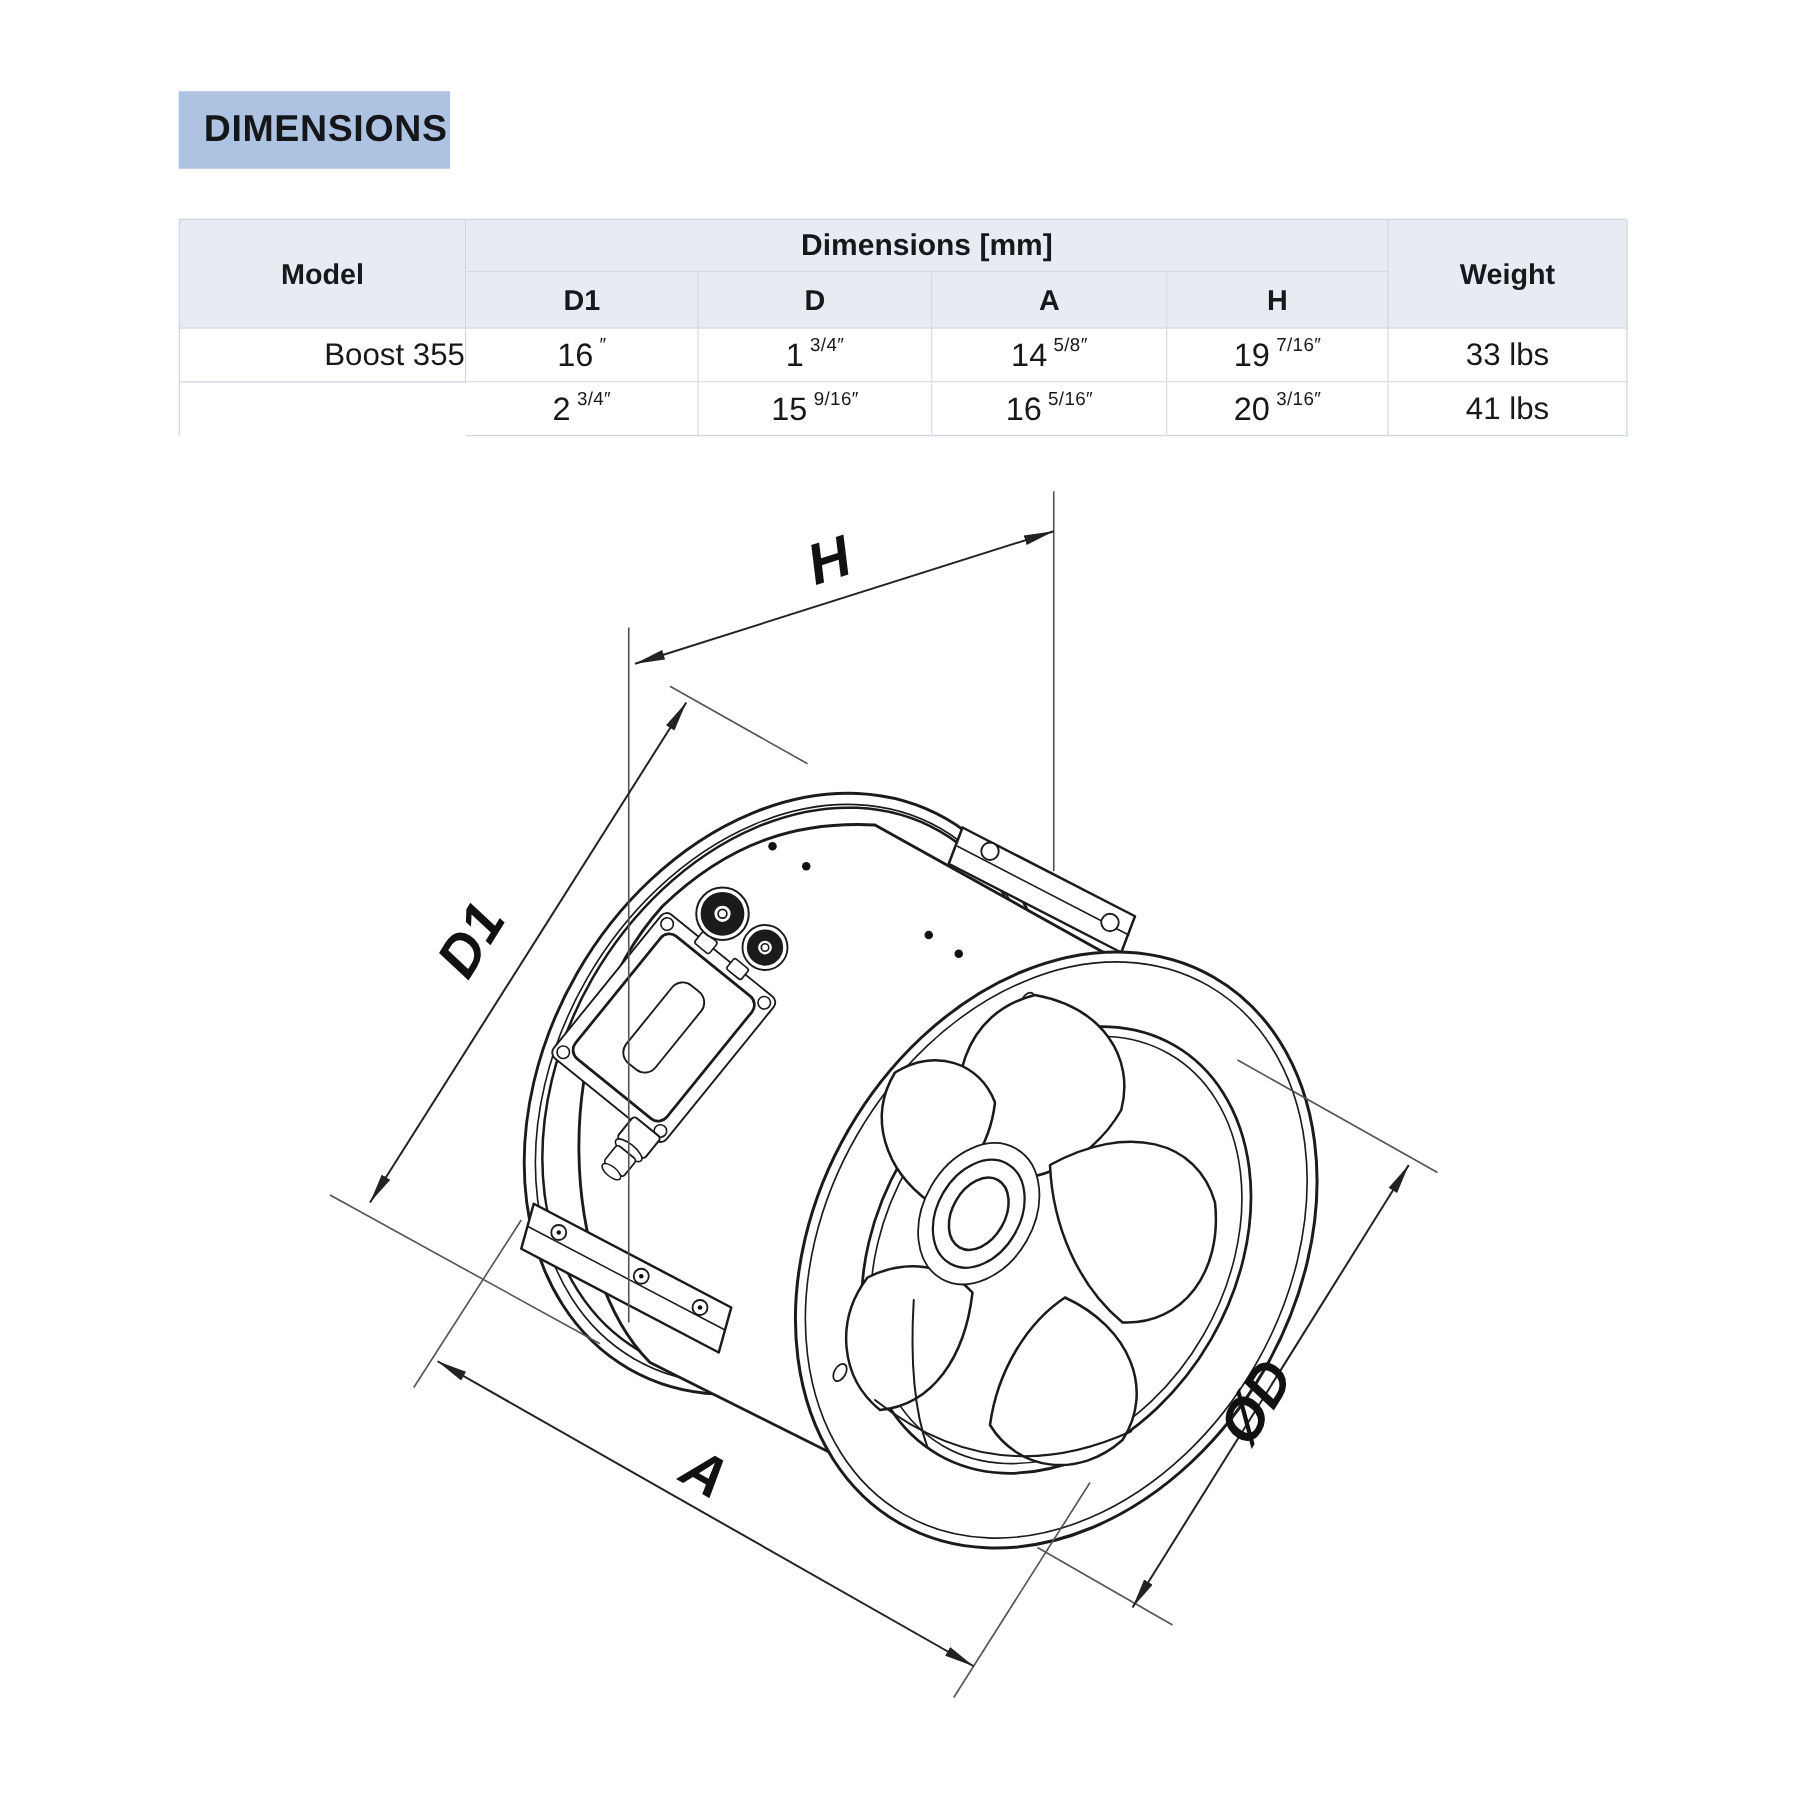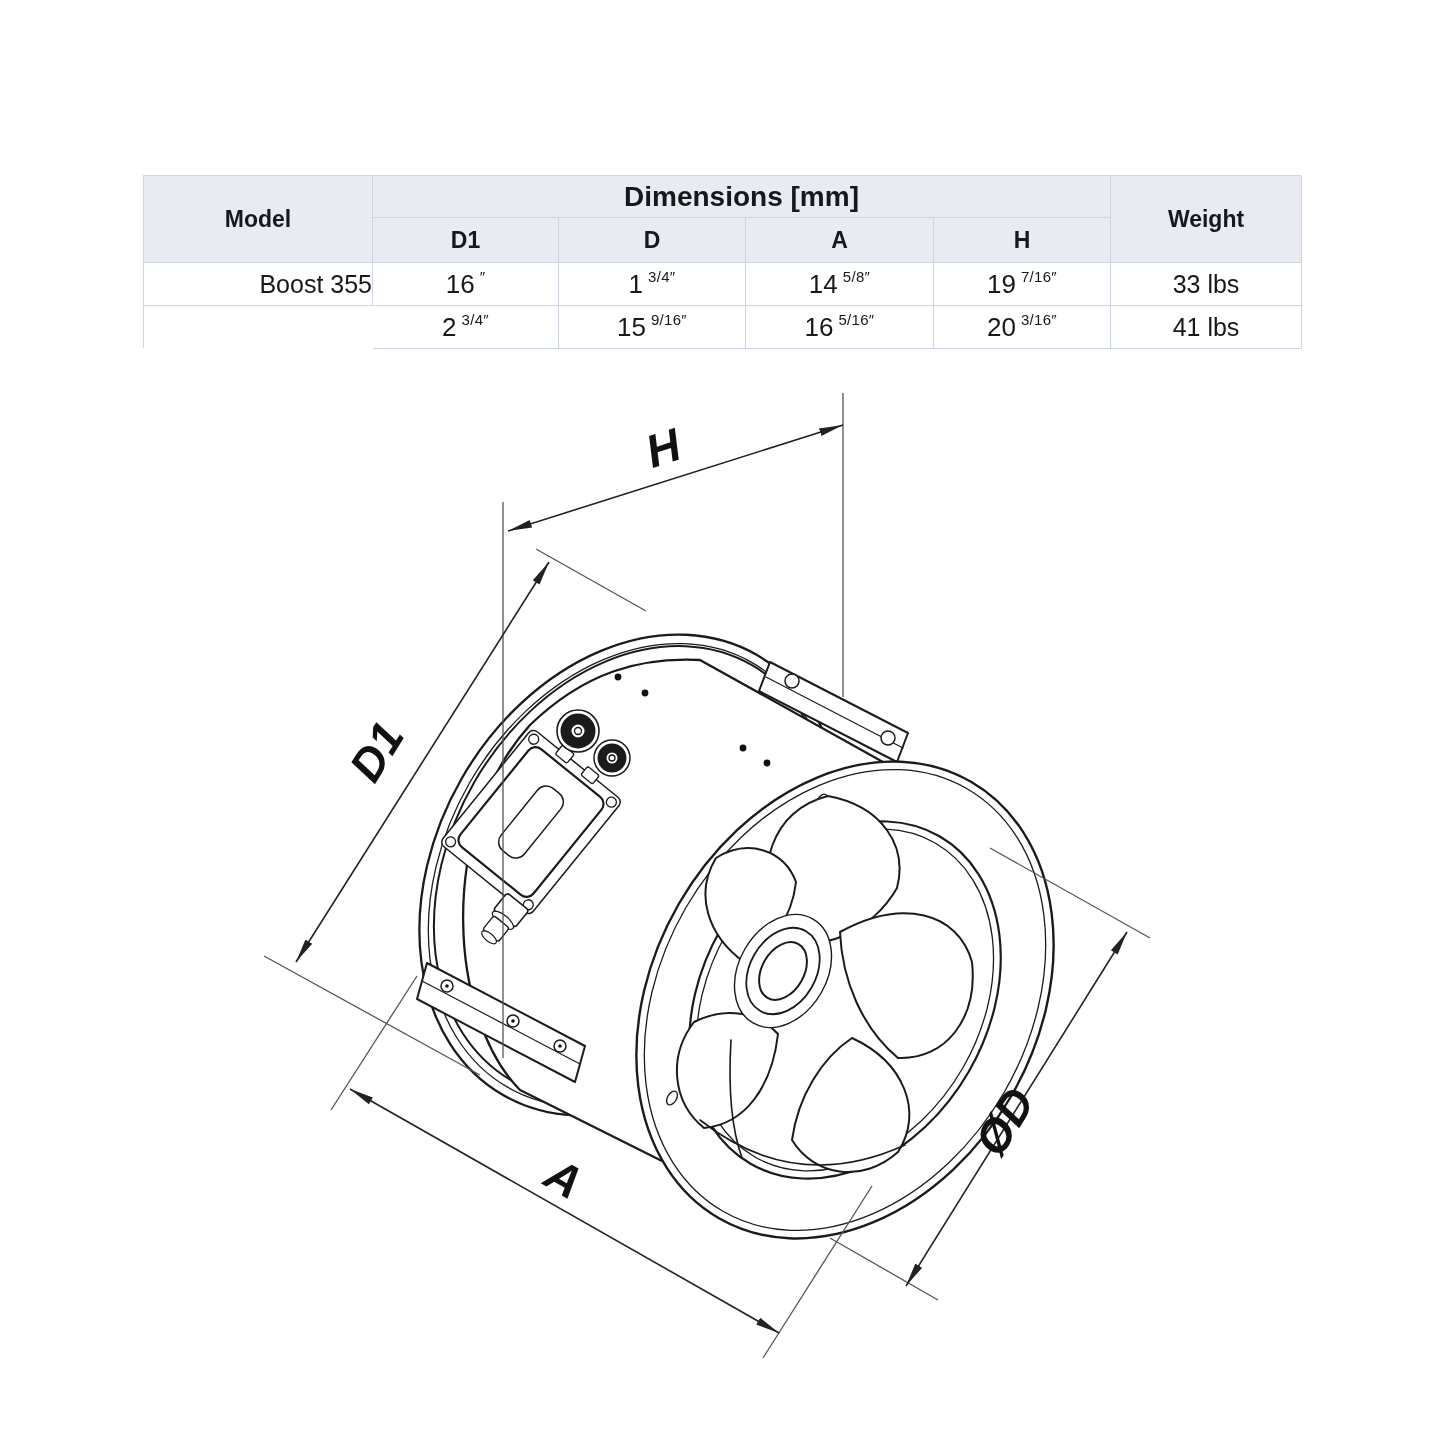--- a/index.html
+++ b/index.html
@@ -12,35 +12,38 @@
   
   .dim-table{position:absolute;left:143px;top:175px;width:1158px;height:173px;
              display:grid;grid-template-columns:229px 186px 187px 188px 177px 191px;
              grid-template-rows:42px 45px 43px 43px;
              border-top:1px solid #cdd5e3;border-left:1px solid #cdd5e3;
              box-sizing:border-box;font-size:24px;}
   .cell{border-right:1px solid #cdd5e3;border-bottom:1px solid #cdd5e3;
         display:flex;align-items:center;justify-content:center;box-sizing:border-box;background:#fff;}
   .hdr{background:#e9ebf2;font-weight:600;font-size:23px;}
   .c-model-h{grid-column:1;grid-row:1/3;}
-  .c-dims-g {grid-column:2/6;grid-row:1;font-size:28px;}
+  .c-dims-g {grid-column:2/6;grid-row:1;font-size:24px;}
   .c-weight-h{grid-column:6;grid-row:1/3;}
   .c-left{justify-content:flex-end;padding-left:14px;font-size:25px;}
   .val .main{font-size:26px;text-align:center;}
   .val .sup{font-size:15px;position:relative;top:-8px;margin-left:5px;letter-spacing:.3px;}
   .wval{font-size:25px;}
   
   svg text.dimlab{font-family:"Liberation Sans",sans-serif;font-size:46px;font-weight:800;
                   font-style:italic;fill:#111;}
 </style>
 </head>
 <body>
 
 <div class="canvas">
 
+  <div class="title-box">
+    <span>DIMENSIONS</span>
+  </div>
 
   <div class="dim-table">
     <div class="cell hdr c-model-h">
       <span>Model</span>
     </div>
     <div class="cell hdr c-dims-g">
       <span>Dimensions [mm]</span>
     </div>
     <div class="cell hdr c-weight-h">
       <span>Weight</span>

